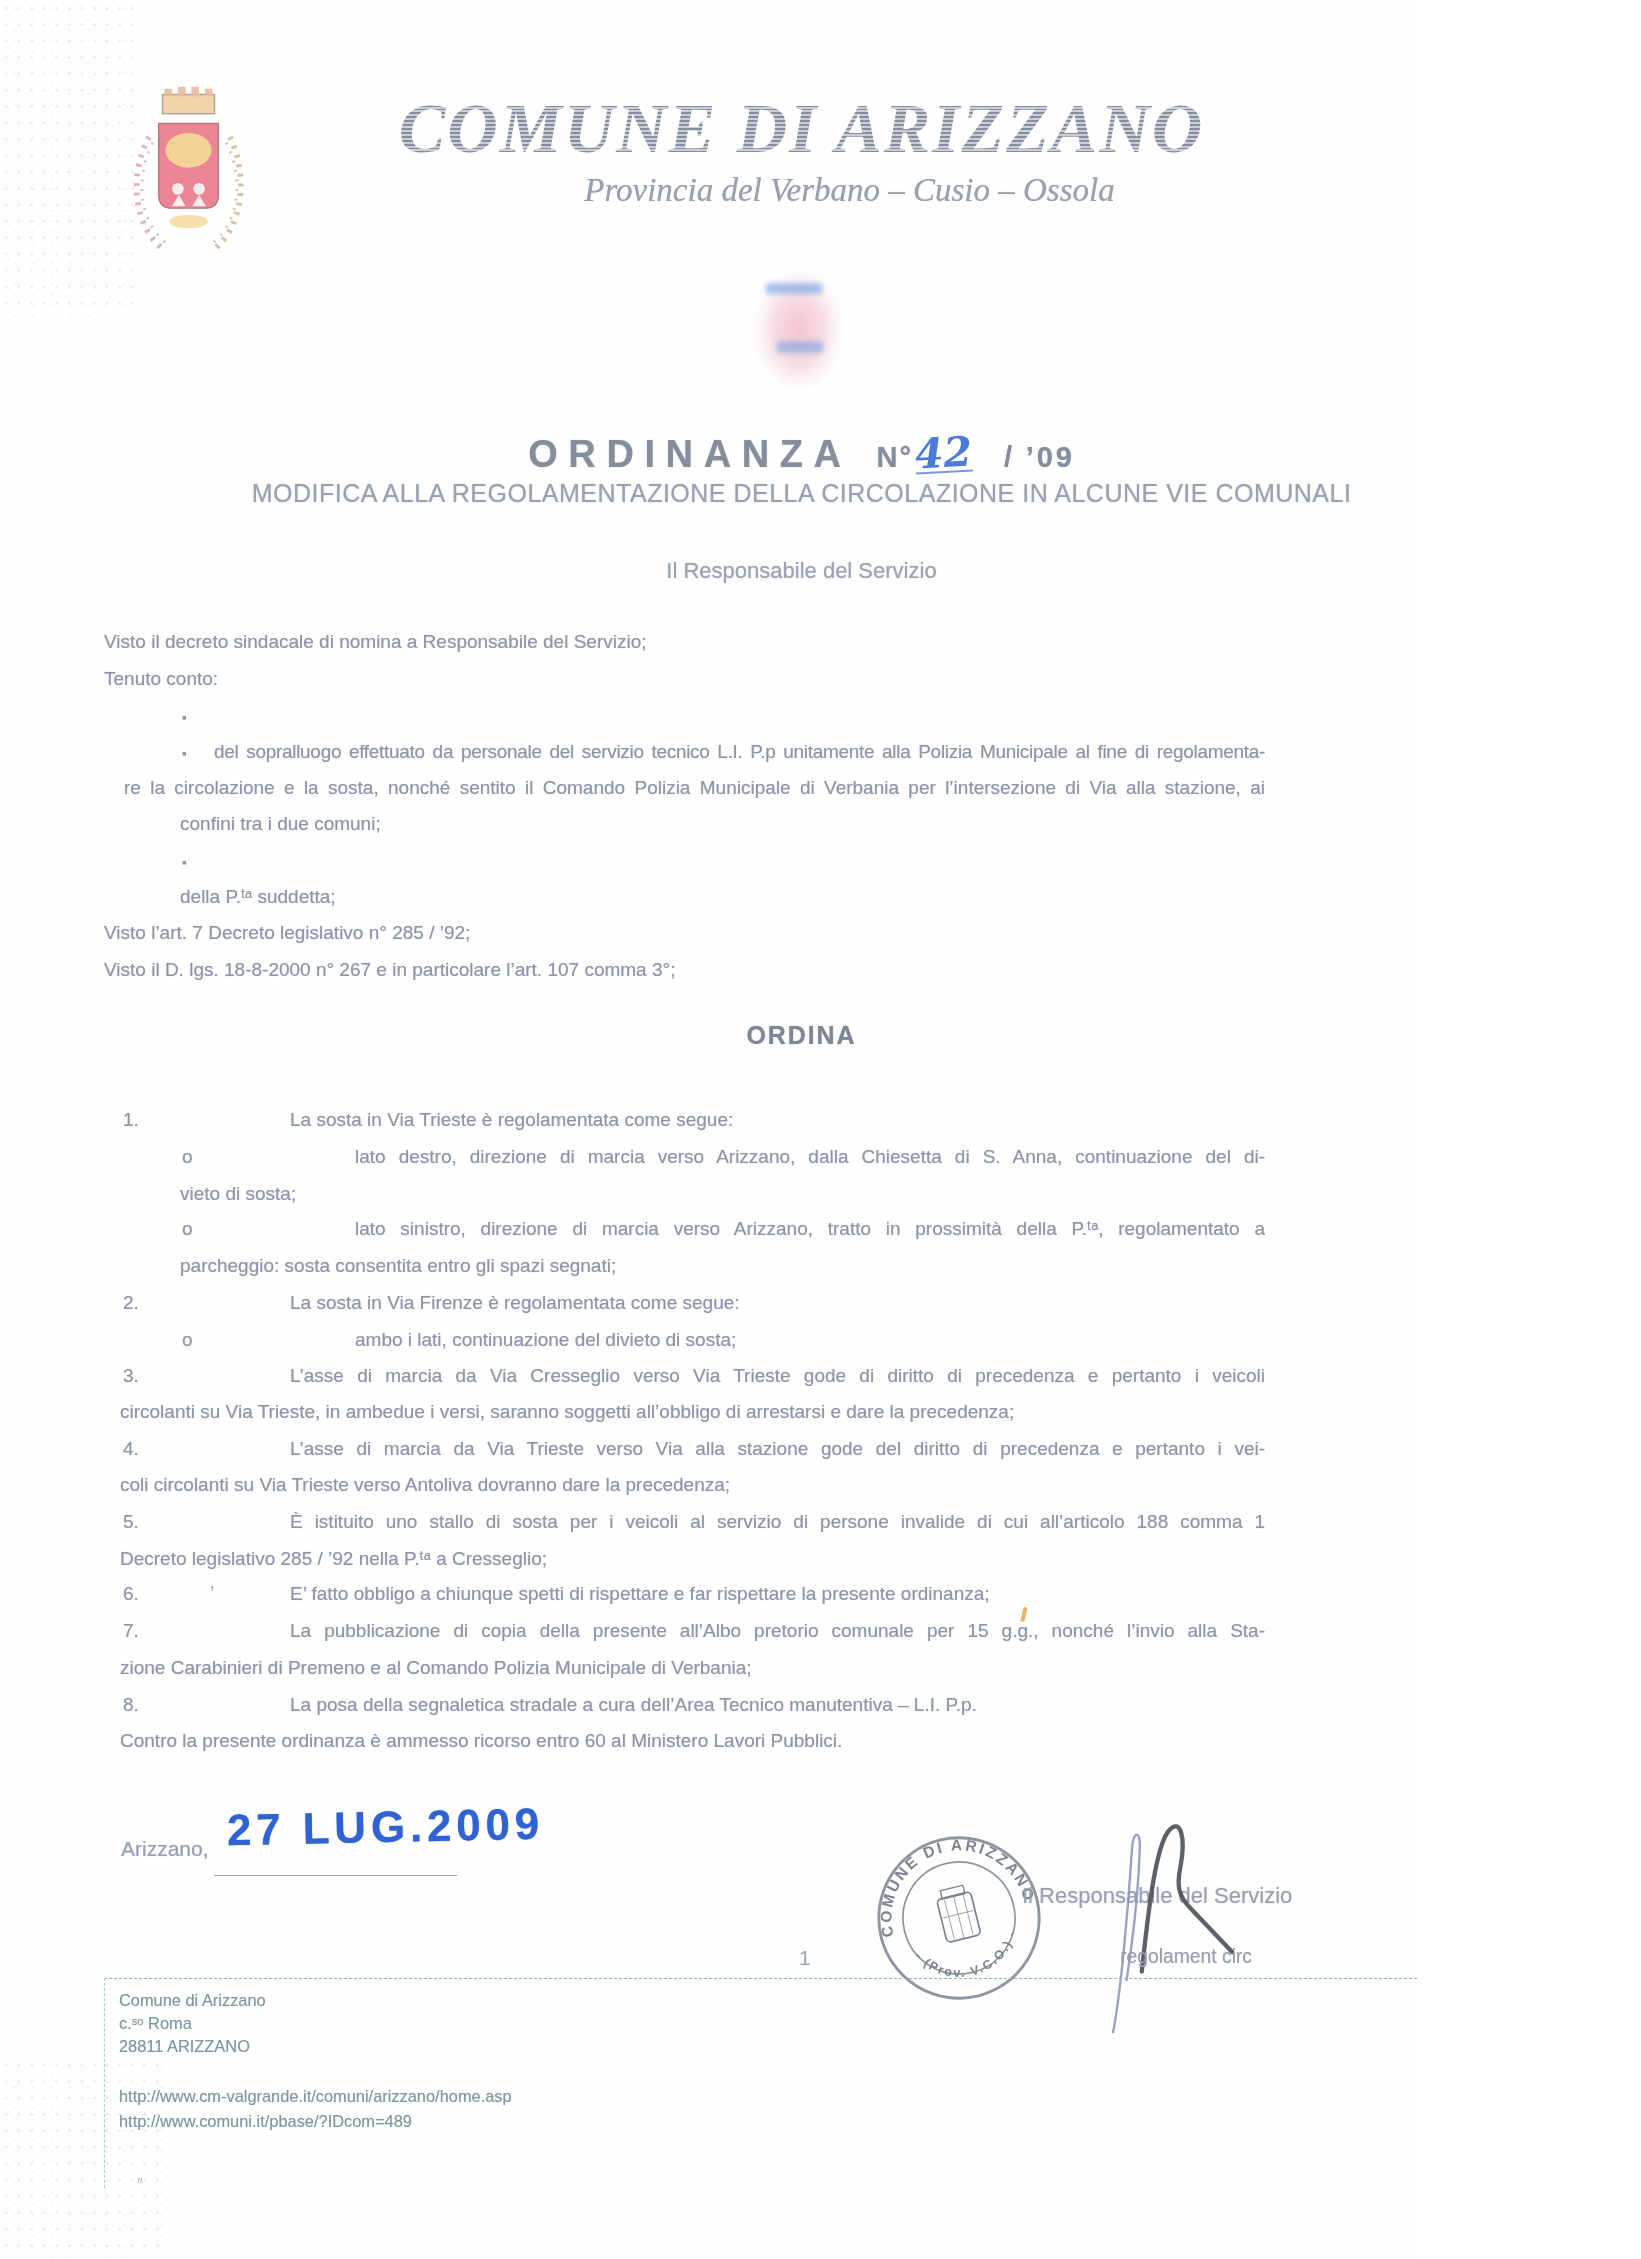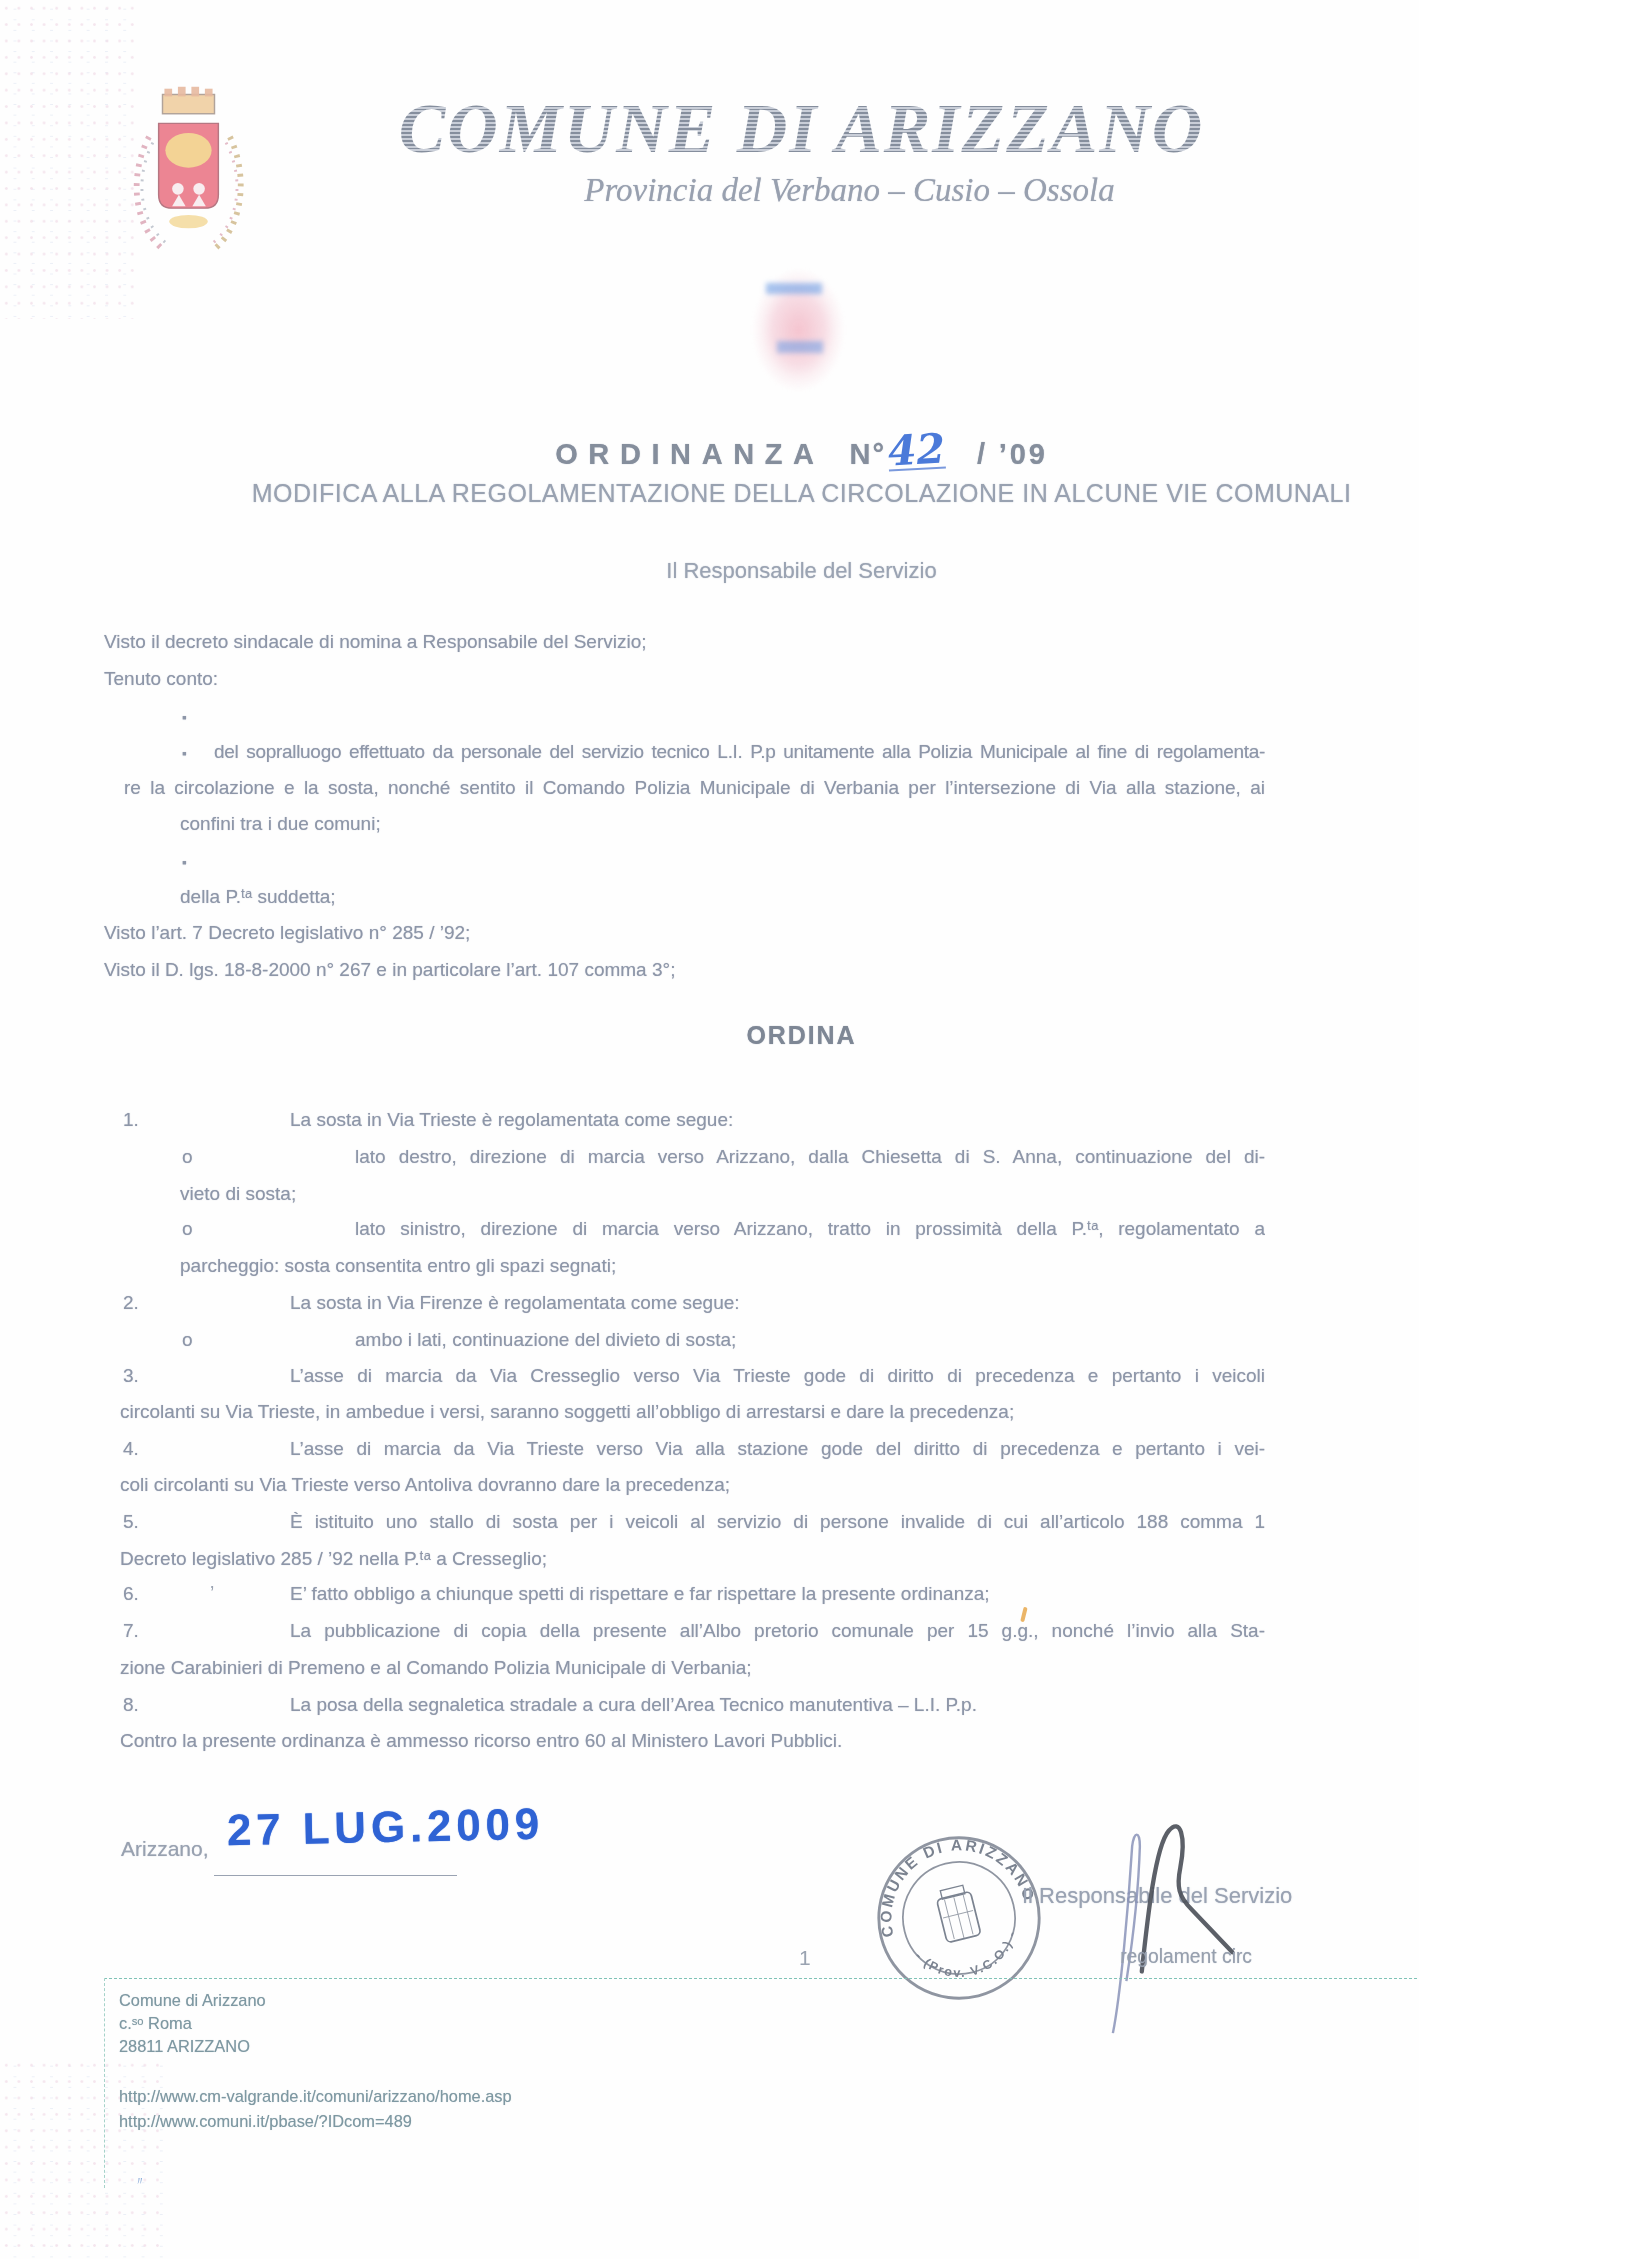--- a/index.html
+++ b/index.html
@@ -22,21 +22,21 @@
   .marker{left:182px}.numcol{left:123px}
   .sq{left:182px;font-size:13.5px;}
   
   .title{position:absolute;top:89px;left:0;width:1603px;text-align:center;
       font:bold italic 70px "Liberation Serif",serif;letter-spacing:1.9px;
       background:repeating-linear-gradient(0deg,#858e9d 0 1.9px,#c9ced8 1.9px 3.9px);
       -webkit-background-clip:text;background-clip:text;color:transparent;}
   .subtitle{position:absolute;top:172px;left:0;width:1603px;text-align:center;
       font:italic 33px "Liberation Serif",serif;color:#98a0af;text-shadow:0 0 1px rgba(130,140,160,.6);margin-left:48px;}
   .ordline{position:absolute;top:433px;left:0;width:1603px;text-align:center;color:#858e9c;}
-  .ordword{font-weight:bold;font-size:29px;letter-spacing:10.6px;text-shadow:0 0 1px rgba(120,130,150,.7);}
+  .ordword{font-weight:bold;font-size:38px;letter-spacing:10.6px;text-shadow:0 0 1px rgba(120,130,150,.7);}
   .ordno{font-weight:bold;font-size:29px;letter-spacing:1.9px;margin-left:25px;text-shadow:0 0 1px rgba(120,130,150,.7);}
   .ordnum{display:inline-block;font:bold italic 41px "DejaVu Serif",serif;color:#4b7ad9;
       border-bottom:2.9px solid #7a99dd;line-height:35px;transform:rotate(-3deg);margin:0 0 0 1.9px;}
   .ordyear{font-weight:bold;font-size:29px;letter-spacing:2.9px;text-shadow:0 0 1px rgba(120,130,150,.7);margin-left:32px;}
   .subject{position:absolute;top:479px;left:0;width:1603px;text-align:center;font-size:25px;
       letter-spacing:0.5px;color:#99a2b1;text-shadow:0 0 1.2px rgba(135,145,165,.6);}
   .issuer{position:absolute;top:558px;left:0;width:1603px;text-align:center;font-size:22px;
       color:#9aa3b2;text-shadow:0 0 1.2px rgba(135,145,165,.6);}
   .ordina{position:absolute;top:1021px;left:0;width:1603px;text-align:center;
       font-weight:bold;font-size:25px;letter-spacing:1.9px;color:#7e8795;text-shadow:0 0 1px rgba(110,120,140,.7);}

